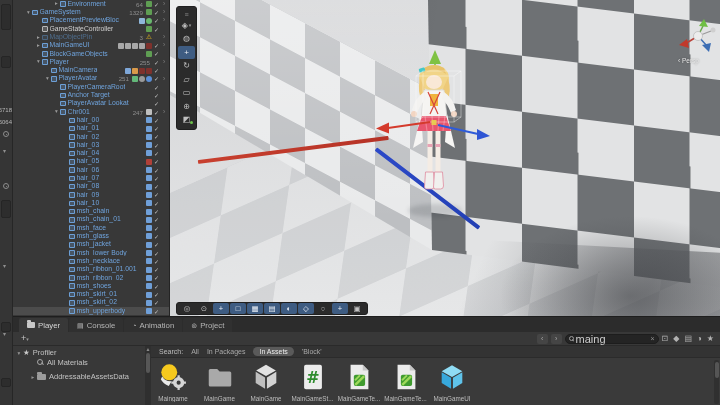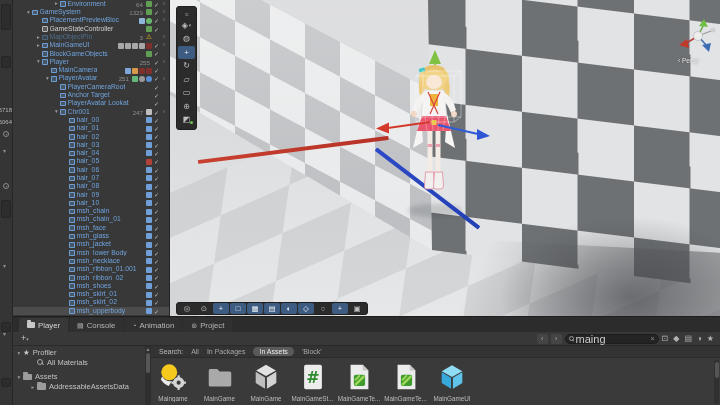--- a/index.html
+++ b/index.html
@@ -663,25 +663,20 @@
             <span class="t-arrow">▾</span>
             <span class="mi mi-star">★</span>
             <span class="t-label">Profiler</span>
           </div>
           <div class="trow" style="padding-left: 16px;">
             <span class="t-arrow"></span>
             <span class="mi mi-search"></span>
             <span class="t-label">All Materials</span>
           </div>
           <div class="t-spacer"></div>
-          <div class="trow" style="padding-left: 2px;">
-            <span class="t-arrow">▾</span>
-            <span class="mi mi-folder"></span>
-            <span class="t-label">Assets</span>
-          </div>
           <div class="trow" style="padding-left: 16px;">
             <span class="t-arrow">▸</span>
             <span class="mi mi-folder"></span>
             <span class="t-label">AddressableAssetsData</span>
           </div>
         </div>
       <div id="tree-sb">
           <div class="up">▲</div>
           <div class="thumb"></div>
         </div>

